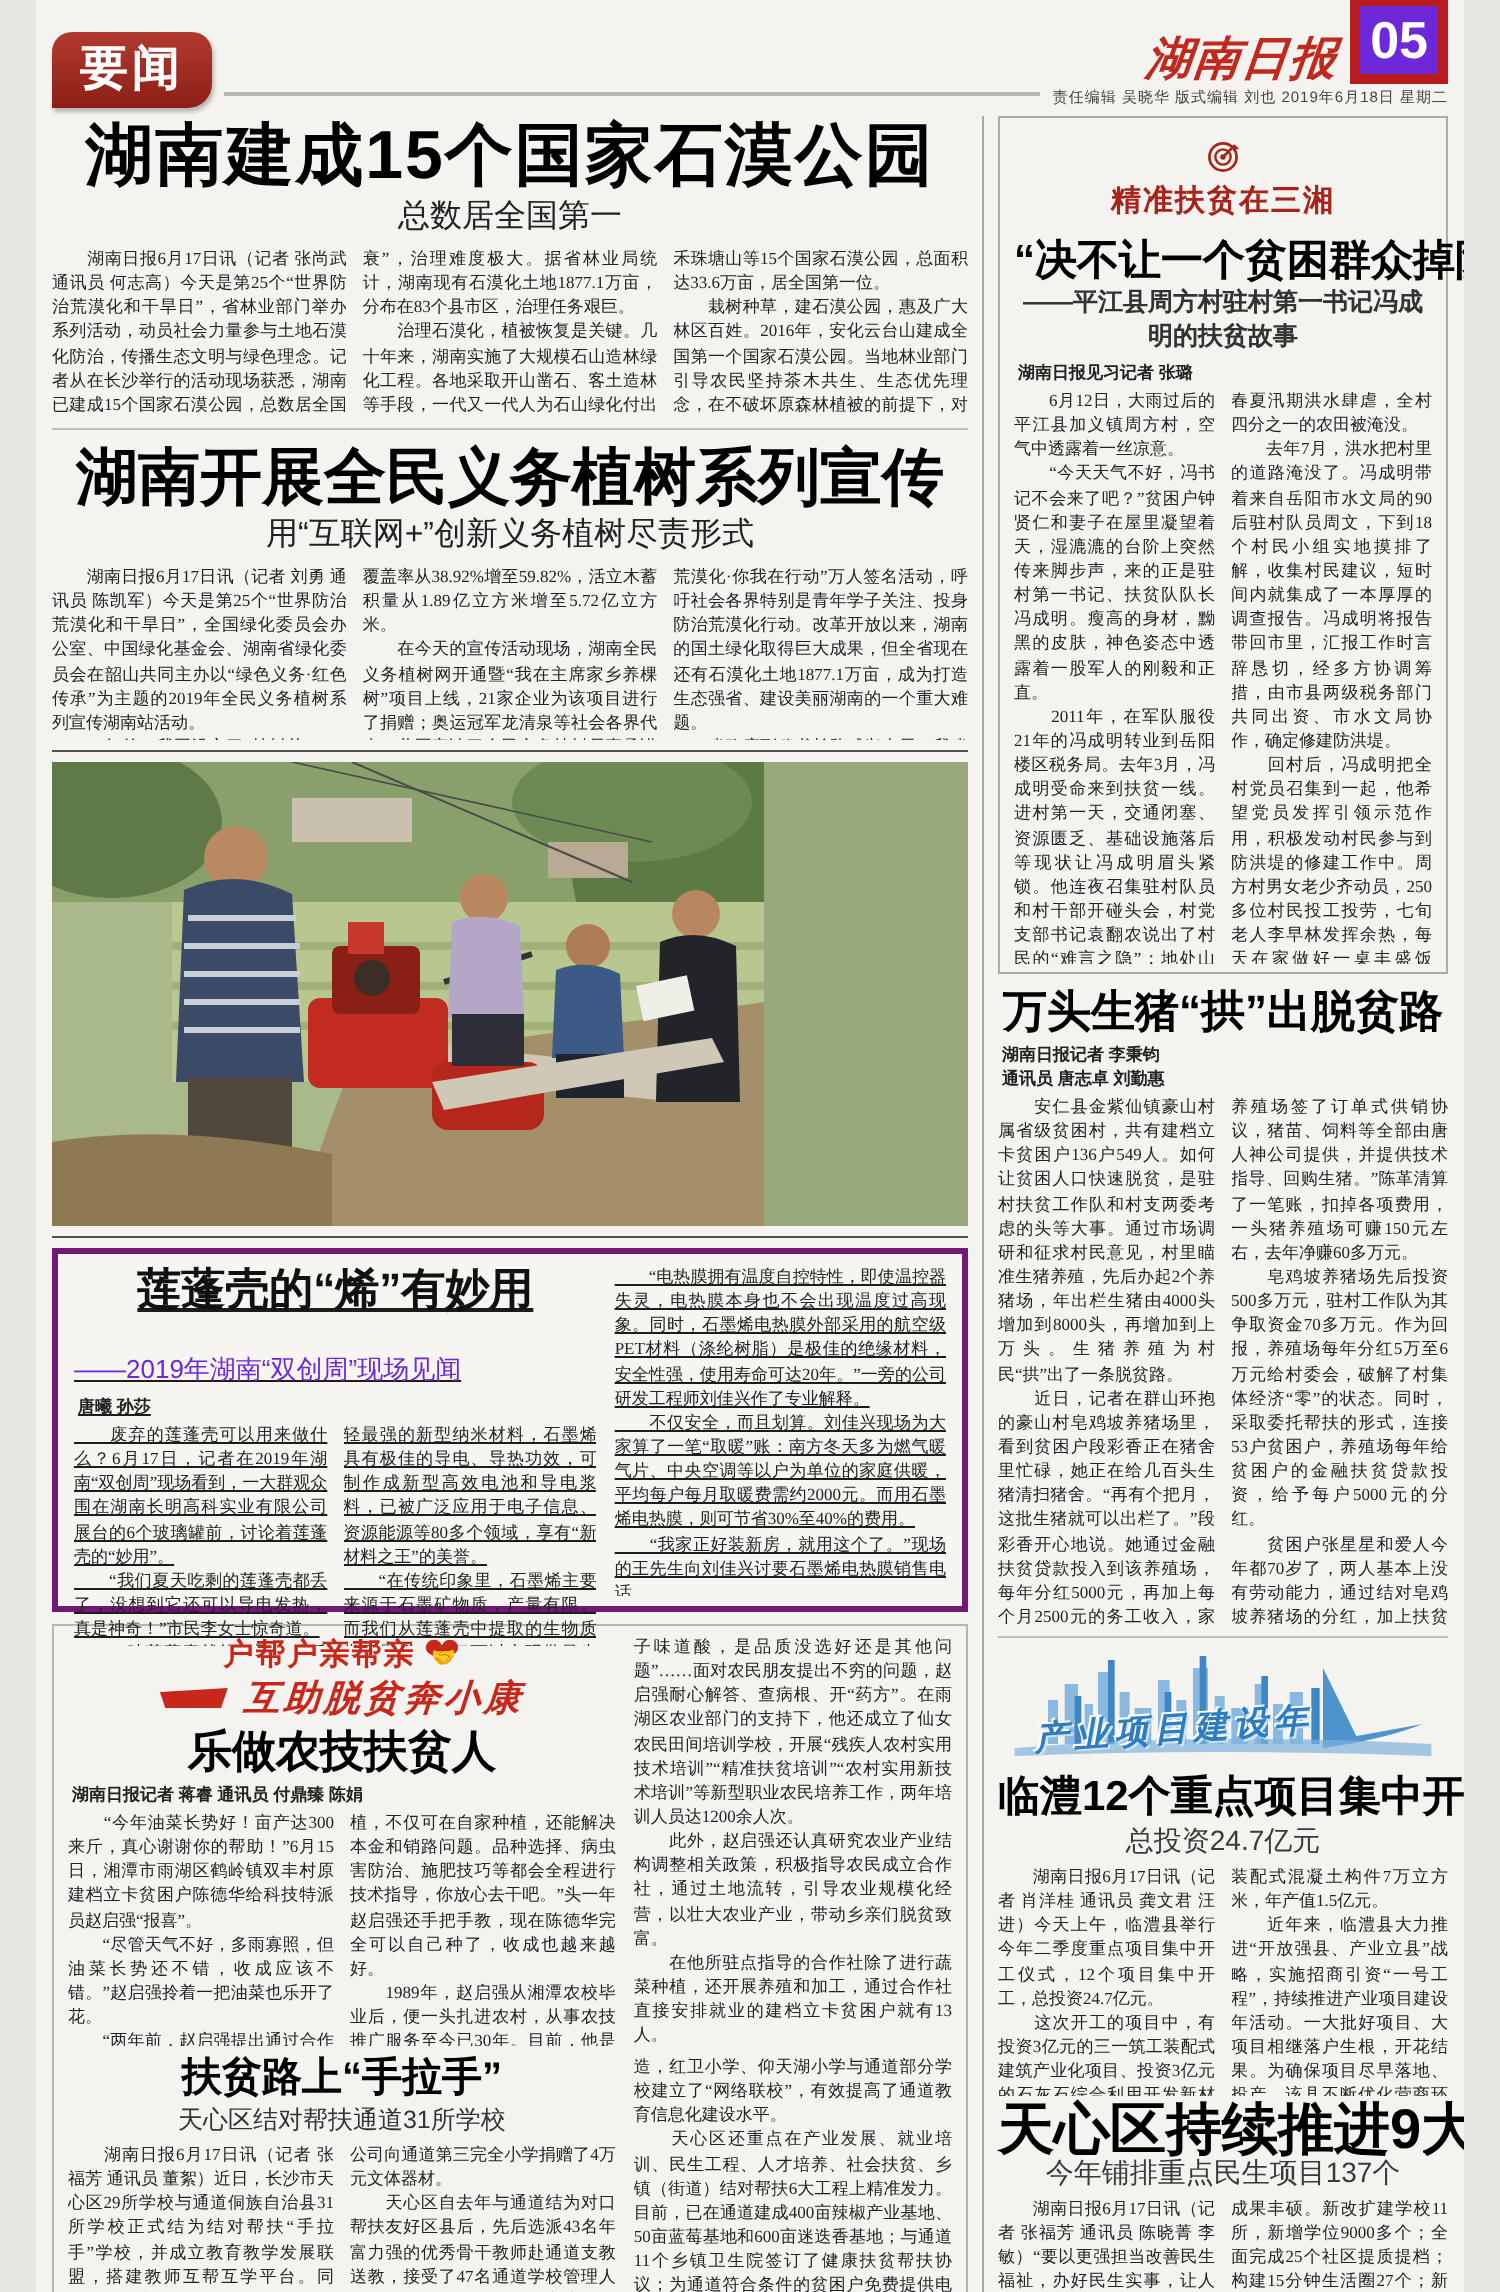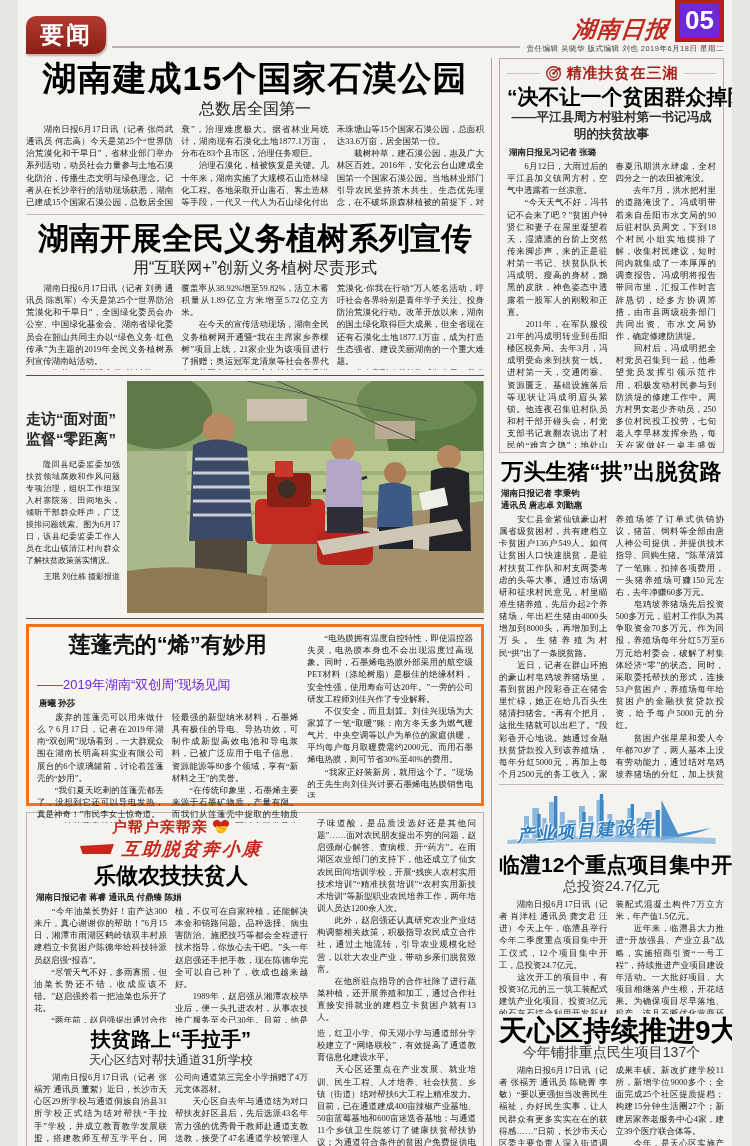--- a/index.html
+++ b/index.html
@@ -48,41 +48,41 @@
   .rule { border-bottom:1px solid #c2bfb9; margin:5px 0; }
   .rule-dark { border-bottom:1.5px solid #55524e; margin:5px 0; }
   
   .photo-row { display:flex; gap:7px; margin-top:2px; }
   .photo-side { width:94px; flex:none; }
   .photo-title { font:bold 15px/20px "Liberation Sans",sans-serif; color:#2a2a2a; margin:28px 0 10px 0; }
   .photo-cap { font-size:8px; line-height:1.5; text-align:justify; white-space:pre-line; color:#222; }
   .photo-credit { font-size:8px; text-align:right; margin-top:4px; color:#222; }
   .photo-frame { flex:1; height:232px; overflow:hidden; background:#9aa87e; }
   
-  .redbox { border:3px solid #f97316; background:#f7f5f1; margin-top:4px; padding:5px 8px; display:flex; gap:9px; height:182px; }
+  .redbox { border:3px solid #701a75; background:#f7f5f1; margin-top:4px; padding:5px 8px; display:flex; gap:9px; height:182px;text-decoration:underline; }
   .redbox-left { width:62%; }
   .redbox-right { width:38%; }
   .redbox h2 { font:bold 22px/26px "Liberation Sans",sans-serif; text-align:center; color:#111; }
   .redbox .deck2 { font:13px/18px "Liberation Sans",sans-serif; color:#6d28d9; margin:18px 0 2px; }
   
   .blbox { border:1px solid #b8b5af; margin-top:6px; padding:4px 7px; }
   .logo-hb { display:flex; flex-direction:column; align-items:center; line-height:1.1; margin:0 0 2px 0; }
   .logo-row1 { display:flex; align-items:center; gap:4px; }
   .logo-t1 { color:#c8281c; font:bold 15px "Liberation Sans",sans-serif; letter-spacing:1px; }
   .heart { position:relative; color:#c8281c; font-size:22px; line-height:20px; }
   .heart .hs { position:absolute; left:4px; top:3px; font-size:10px; }
   .logo-t2 { color:#c8281c; font:bold italic 18px "Liberation Sans",sans-serif; letter-spacing:2px;
              text-shadow:0 0 1px #fff; transform:skewX(-4deg); }
   .ribbon { display:inline-block; width:34px; height:10px; background:#c8281c; clip-path:polygon(0 20%,100% 0,90% 100%,8% 100%);
             margin-right:4px; }
   .flexrow { display:flex; gap:9px; }
   .w66 { width:64%; } .w33 { width:36%; }
   
   .fupin-box { border:1px solid #aeaba5; padding:5px 7px 4px; }
-  .badge-row { display:flex; align-items:center; gap:5px; margin-bottom:2px; }
+  .badge-row { display:flex; align-items:center; gap:5px; margin-bottom:2px;flex-direction:column; }
   .badge-row .bl { flex:1; border-bottom:1px solid #c9c6c0; }
   .badge-txt { color:#a8231b; font:bold 15px/18px "Liberation Sans",sans-serif; letter-spacing:1px; white-space:nowrap; }
   .target { width:17px; height:17px; flex:none; }
   .banner { position:relative; height:60px; margin:4px 0 2px; overflow:hidden; }
   .banner-txt {
     position:absolute; left:18px; bottom:8px; color:#2f7cc0;
     font:bold italic 17px "Liberation Sans",sans-serif; letter-spacing:3px;
     text-shadow:-1px -1px 0 #fff,1px 1px 0 #cfe4f5; transform:rotate(-4deg);
   }
   .sub-gray { text-align:center; font:14px/19px "Liberation Sans",sans-serif; color:#3a3a3a; }
@@ -133,28 +133,20 @@
           <div class="bcol">覆盖率从38.92%增至59.82%，活立木蓄积量从1.89亿立方米增至5.72亿立方米。
 　　在今天的宣传活动现场，湖南全民义务植树网开通暨“我在主席家乡养棵树”项目上线，21家企业为该项目进行了捐赠；奥运冠军龙清泉等社会各界代表，共同宣读了全民义务植树尽责承诺书。
 　　今天，省林业局与中南林业科技大学、湖南环境生物职业技术学院分别在长沙、衡阳举行“防治</div>
           <div class="bcol">荒漠化·你我在行动”万人签名活动，呼吁社会各界特别是青年学子关注、投身防治荒漠化行动。改革开放以来，湖南的国土绿化取得巨大成果，但全省现在还有石漠化土地1877.1万亩，成为打造生态强省、建设美丽湖南的一个重大难题。
 　　省政府副秘书长黎咸兴表示，我省将通过大力推广“互联网+全民义务植树”网络平台，不断创新义务植树尽责形式，组织和发动更多的社会力量参与到义务植树和国土绿化中来。</div>
         </div>
       </div>
       <div class="rule-dark"></div>
 
       <div class="photo-row">
-        <div class="photo-side">
-          <div class="photo-title">
-            <div>走访“面对面”</div>
-            <div>监督“零距离”</div>
-          </div>
-          <div class="photo-cap">　　隆回县纪委监委加强扶贫领域腐败和作风问题专项治理，组织工作组深入村寨院落、田间地头，倾听干部群众呼声，广泛摸排问题线索。图为6月17日，该县纪委监委工作人员在北山镇清江村向群众了解扶贫政策落实情况。</div>
-          <div class="photo-credit">王珉 刘仕栋 摄影报道</div>
-        </div>
         <div class="photo-frame">
           <svg width="356" height="232" viewBox="0 0 356 232">
             <rect width="356" height="232" fill="#aab98b"></rect>
             <rect y="0" width="356" height="70" fill="#8aa06b"></rect>
             <ellipse cx="30" cy="30" rx="55" ry="38" fill="#5f7a47"></ellipse>
             <ellipse cx="330" cy="55" rx="70" ry="60" fill="#5c7a44"></ellipse>
             <ellipse cx="290" cy="20" rx="60" ry="30" fill="#6d8a52"></ellipse>
             <rect x="120" y="18" width="60" height="22" fill="#c9c0ae"></rect>
             <rect x="248" y="40" width="40" height="18" fill="#b9ab93"></rect>
             <line x1="150" y1="0" x2="290" y2="60" stroke="#4a4a4a" stroke-width="1"></line>

